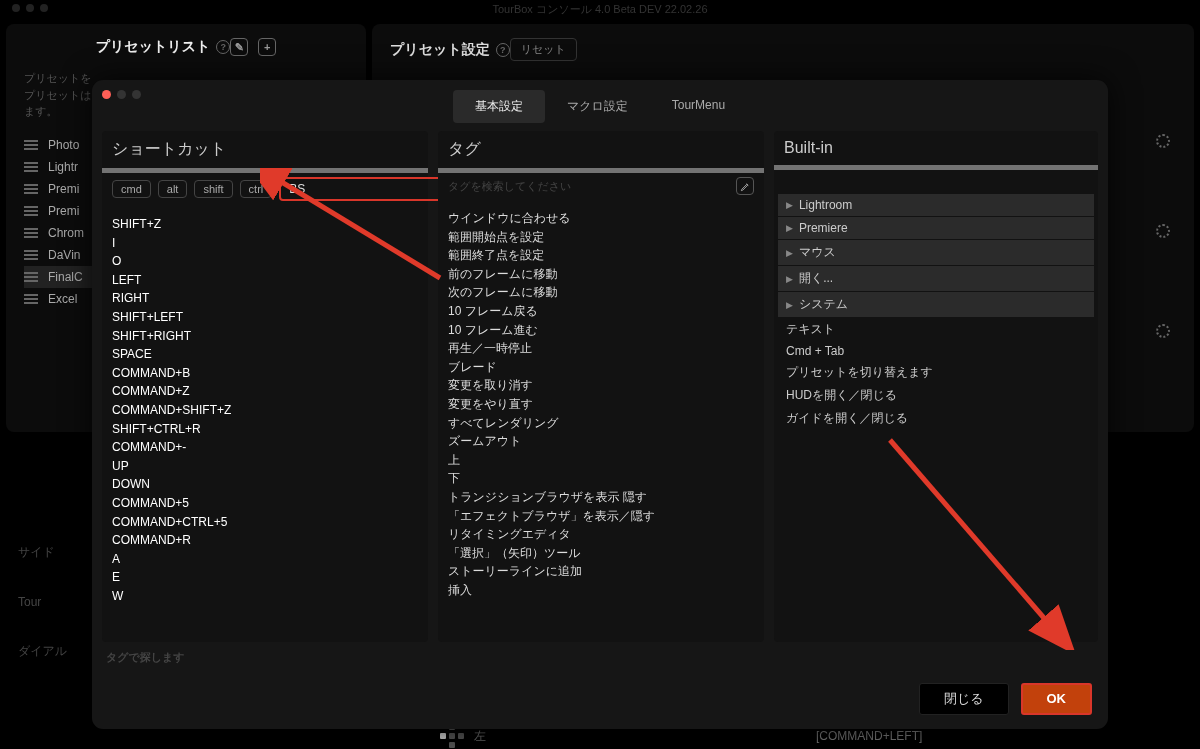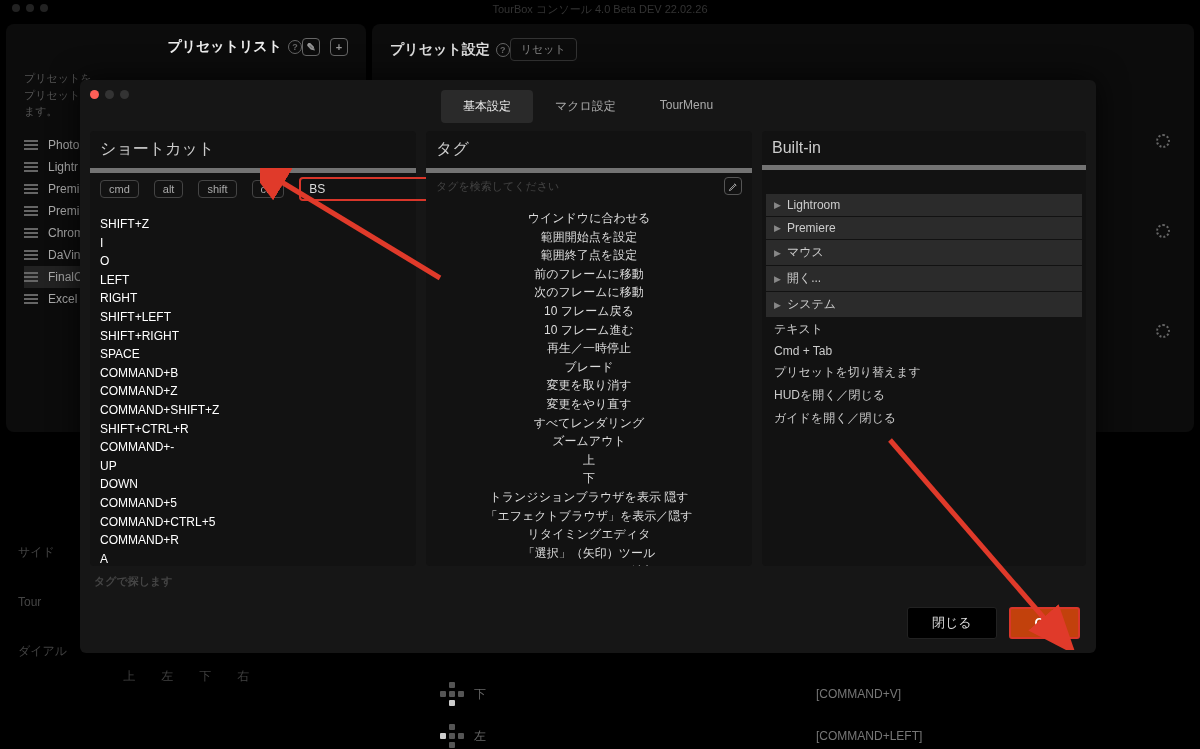--- a/index.html
+++ b/index.html
@@ -6,21 +6,21 @@
 body { background: #000; font-family: -apple-system, "Hiragino Sans", sans-serif; color: #ddd; font-size: 12px; overflow: hidden; width: 1200px; height: 749px; position: relative; }
 
 
 .app-titlebar { height: 18px; display: flex; align-items: center; justify-content: center; color: #333; font-size: 11px; position: relative; }
 .traffic-dots { position: absolute; left: 12px; top: 4px; display: flex; gap: 6px; }
 .traffic-dots span { width: 8px; height: 8px; border-radius: 50%; background: #222; }
 
 
 .bg-row { display: flex; height: 420px; }
 .sidebar { width: 360px; background: #0c0c0c; border-radius: 8px; margin: 6px; padding: 14px 18px; }
-.sidebar-header { display: flex; align-items: center; justify-content: flex-end; color: #eee; font-size: 14px; font-weight: 600; margin-bottom: 14px; }
+.sidebar-header { display: flex; align-items: center; justify-content: center; color: #eee; font-size: 14px; font-weight: 600; margin-bottom: 14px; }
 .sidebar-header-left { display: flex; align-items: center; gap: 6px; }
 .help-icon { width: 14px; height: 14px; border: 1px solid #666; border-radius: 50%; display: inline-flex; align-items: center; justify-content: center; font-size: 9px; color: #666; }
 .sidebar-header-right { display: flex; gap: 10px; }
 .hicon { width: 18px; height: 18px; border: 1px solid #666; border-radius: 4px; display: flex; align-items: center; justify-content: center; color: #999; font-size: 11px; }
 .side-desc { color: #555; font-size: 11px; line-height: 1.5; margin-bottom: 14px; }
 .plist { display: flex; flex-direction: column; }
 .plist-row { display: flex; align-items: center; gap: 10px; padding: 4px 0; color: #aaa; font-size: 12px; }
 .plist-row.sel { background: #222; }
 .hamburger { width: 14px; display: flex; flex-direction: column; gap: 2px; }
 .hamburger span { height: 2px; background: #666; }
@@ -31,45 +31,45 @@
 .reset-btn { color: #888; border: 1px solid #333; border-radius: 4px; padding: 3px 10px; font-size: 11px; }
 .spinner { width: 14px; height: 14px; border: 2px dotted #666; border-radius: 50%; position: absolute; }
 
 .bottom-band { display: flex; padding: 0 18px; color: #444; font-size: 12px; gap: 36px; margin-top: 80px; align-items: center; }
 .dpad-row { display:flex; align-items:center; gap:10px; color:#666; font-size:12px; }
 .dpad { width:24px; height:24px; position:relative; }
 .dpad span { position:absolute; width:6px; height:6px; background:#555; border-radius:1px;}
 .dpad .u{left:9px;top:0;} .dpad .d{left:9px;bottom:0;} .dpad .l{left:0;top:9px;} .dpad .r{right:0;top:9px;} .dpad .c{left:9px;top:9px;}
 
 
-.modal { position: absolute; left: 80px; top: 80px; width: 1016px; height: 573px; background: #161616; border-radius: 6px; box-shadow: 0 0 30px rgba(0,0,0,.8); display: flex; flex-direction: column; }
+.modal { position: absolute; left: 92px; top: 80px; width: 1016px; height: 649px; background: #161616; border-radius: 11px; box-shadow: 0 0 30px rgba(0,0,0,.8); display: flex; flex-direction: column; }
 .modal-traffic { position: absolute; left: 10px; top: 10px; display: flex; gap: 6px; }
 .modal-traffic span { width: 9px; height: 9px; border-radius: 50%; }
 .modal-traffic .red { background: #ff5f57; }
 .modal-traffic .g1 { background: #333; } .modal-traffic .g2 { background: #333; }
 
 .modal-tabs { display: flex; justify-content: center; gap: 0; margin-top: 10px; }
 .mtab { padding: 8px 22px; font-size: 12px; color: #aaa; cursor: pointer; }
 .mtab.active { background: #2a2a2a; border-radius: 4px; color: #eee; }
 
 .modal-body { flex: 1; display: flex; gap: 0; padding: 8px 10px 0 10px; overflow: hidden; }
 .col { background: #121212; border-radius: 4px; display: flex; flex-direction: column; }
 .col-left { width: 326px; }
 .col-mid { width: 326px; margin-left: 10px; }
 .col-right { flex: 1; margin-left: 10px; gap: 20px; }
 .col-head { padding: 8px 10px; font-size: 16px; color: #ccc; border-bottom: 5px solid #737373; }
 .col-scroll { flex: 1; overflow-y: auto; padding: 6px 10px; }
 
-.keyrow { display: flex; gap: 15px; align-items: center; padding: 4px 10px 8px 10px; justify-content: space-between; }
+.keyrow { display: flex; gap: 7px; align-items: center; padding: 4px 10px 8px 10px; justify-content: space-between; }
 .key { border: 1px solid #444; border-radius: 4px; padding: 2px 8px; font-size: 11px; color: #aaa; }
 .key-input { flex: 1; border: 2px solid #d9362a; border-radius: 4px; padding: 3px 8px; background: transparent; color: #ddd; font-size: 12px; }
 .key-clear { width: 14px; height: 14px; border: 1px solid #555; border-radius: 50%; font-size: 9px; color: #777; display:flex; align-items:center; justify-content:center;}
 
 .sc-item { font-size: 12px; color: #ffffff; line-height: 1.55; white-space: nowrap; }
-.tag-item { font-size: 12px; color: #ddd; line-height: 1.55; text-align: center; }
+.tag-item { font-size: 12px; color: #ddd; line-height: 1.55; }
 
 .tag-input-row { display:flex; align-items:center; justify-content:space-between; padding:4px 10px 8px 10px; }
 .tag-ph { color:#444; font-size:11px; }
 .edit-icon { width:18px; height:18px; border:1px solid #555; border-radius:4px; display:flex; align-items:center; justify-content:center; }
 
 .cat-item { display:flex; align-items:center; gap:6px; padding:4px 8px; background:#2b2b2b; margin-bottom:1px; font-size:12px; color:#ccc; cursor:pointer;}
 .cat-arrow { font-size:9px; color:#888;}
 .plain-item { padding:3px 8px; font-size:12px; color:#ccc;}
 
 .modal-foot1 { padding:8px 14px; color:#444; font-size:11px;font-weight:bold; }

